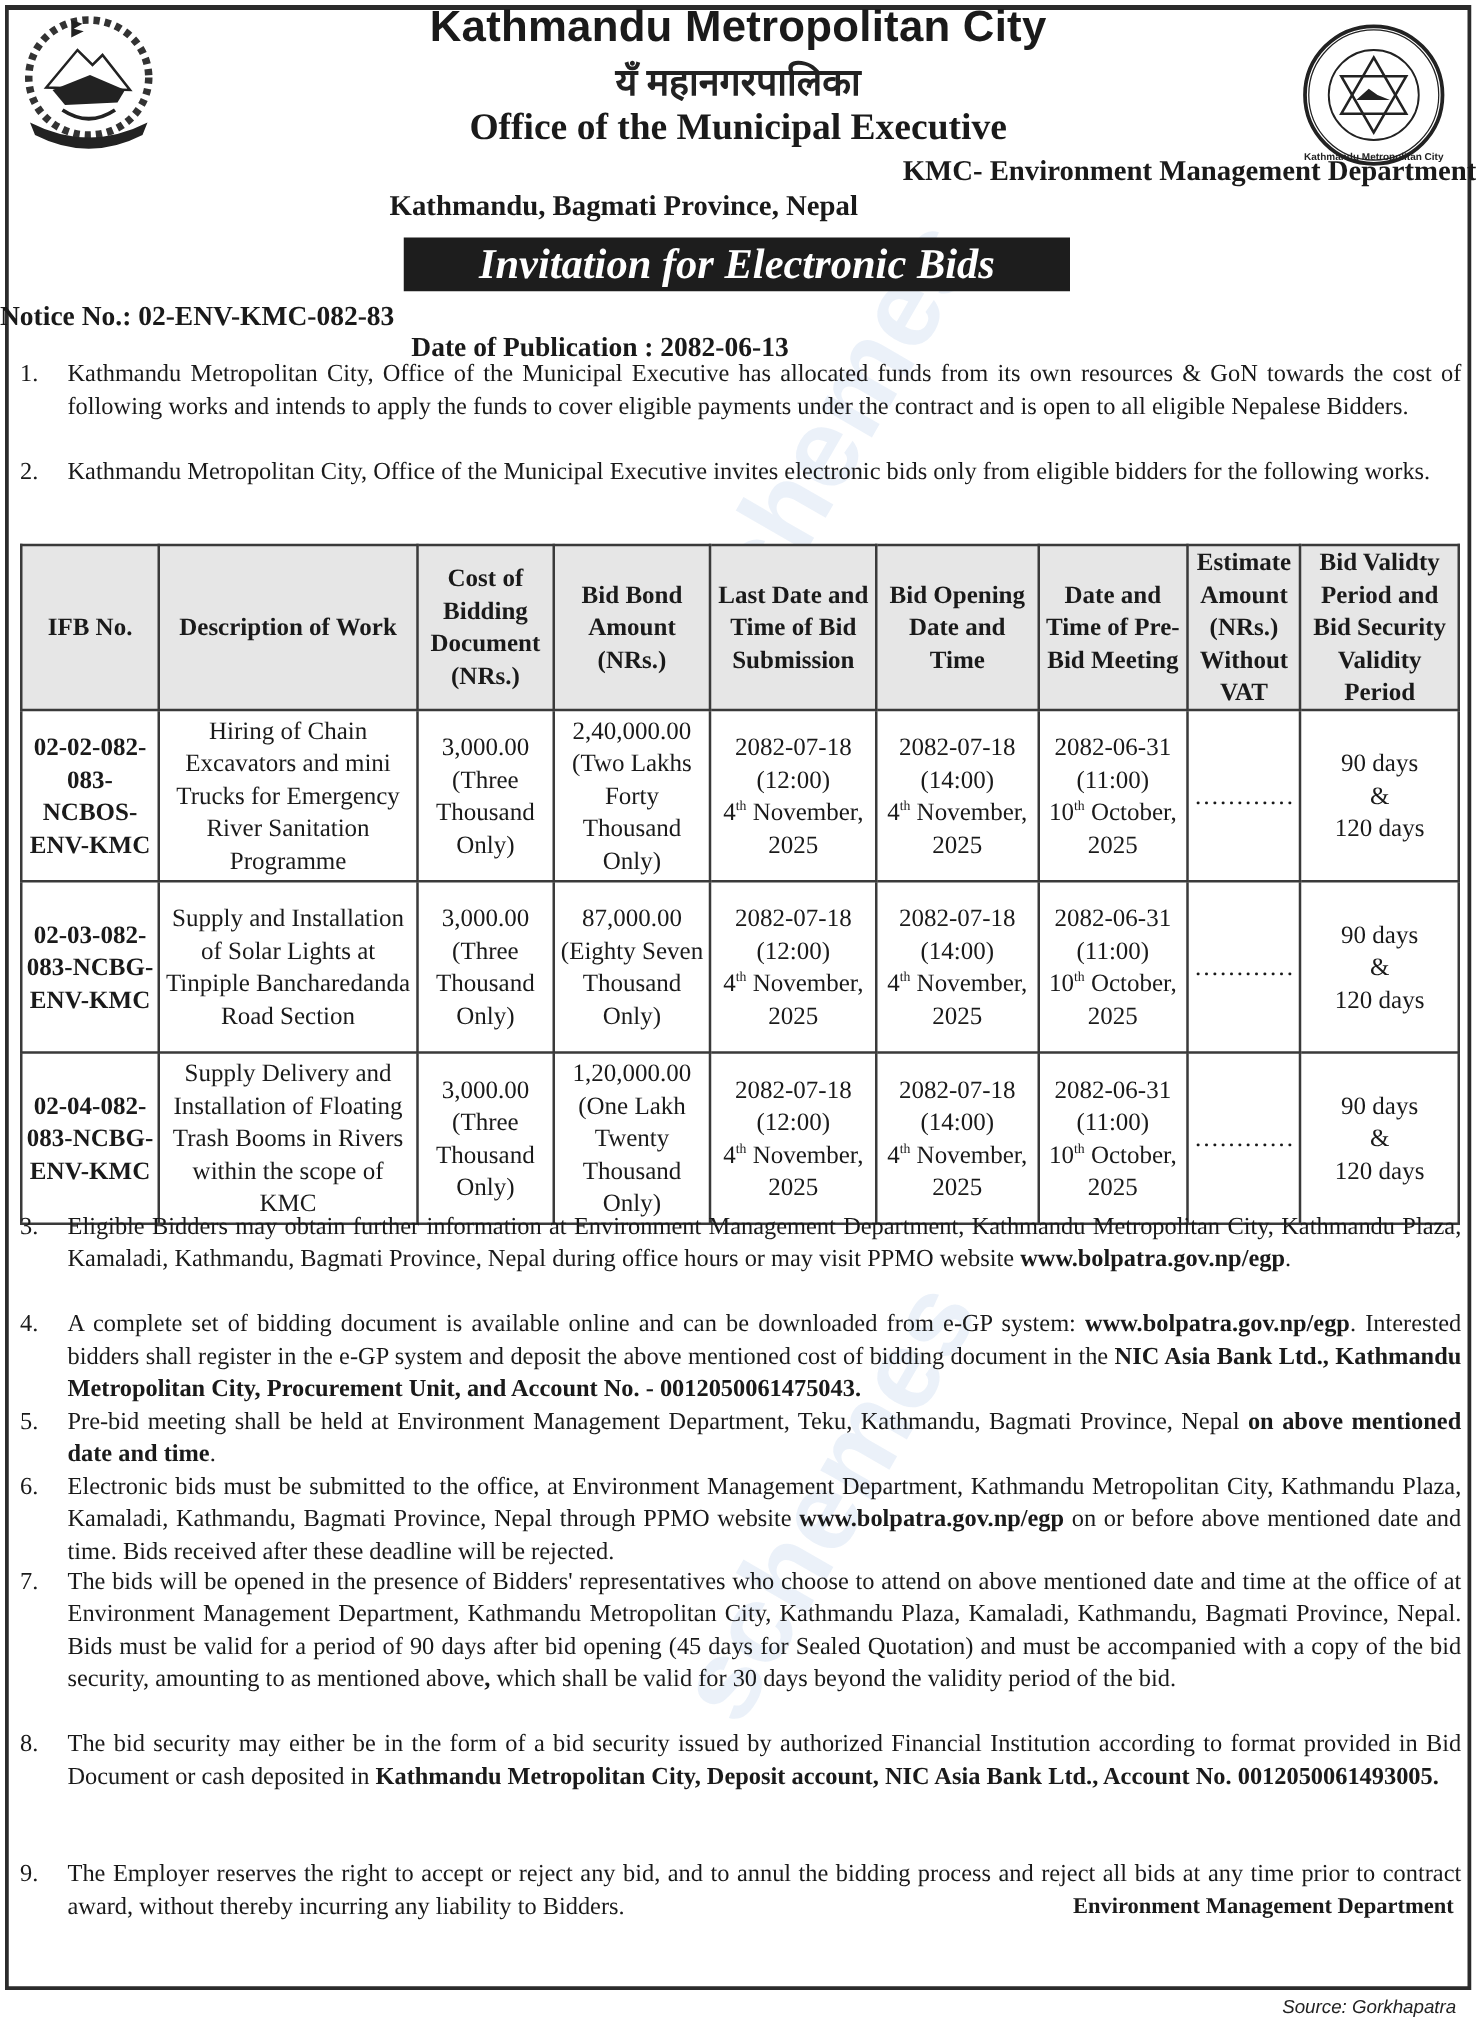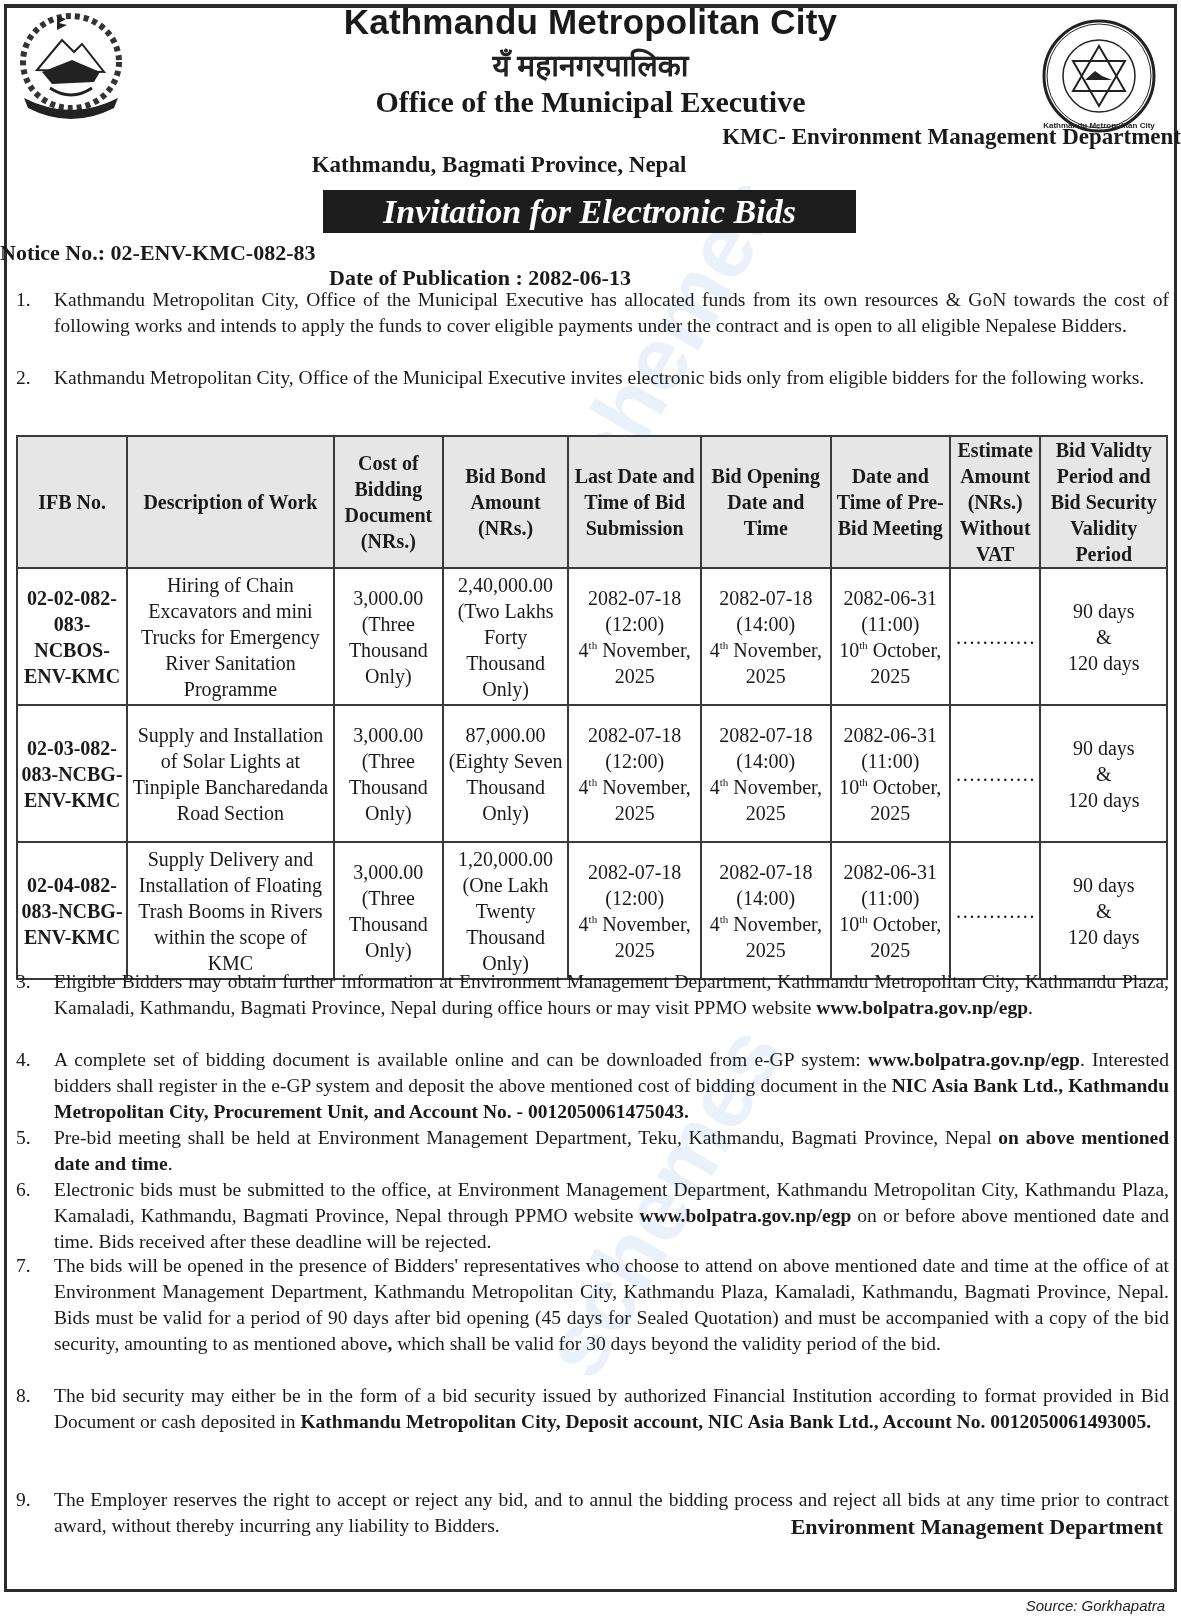--- a/index.html
+++ b/index.html
@@ -37,21 +37,21 @@
   table.bids {
     position: absolute; left: 16px; top: 435px; width: 1152px; border-collapse: collapse;
     font-size: 20px; line-height: 26px;
   }
   table.bids th, table.bids td { border: 2px solid #3a3a3a; text-align: center; vertical-align: middle; padding: 0 1px; }
   table.bids th { background: #e6e6e6; font-weight: bold; height: 130px; line-height: 26px; }
   table.bids td { height: 137px; }
   table.bids td.ifb { font-weight: bold; font-size: 20px; }
   sup { font-size: 11px; vertical-align: super; line-height: 0; margin-top: 17px; }
 
-  .signature { position: absolute; right: 18px; top: 1514px; font-size: 22px; font-weight: bold; }
+  .signature { position: absolute; right: 18px; top: 1514px; font-size: 18px; font-weight: bold; }
   .source { position: absolute; right: 16px; top: 1597px; font-family: "Liberation Sans", sans-serif; font-style: italic; font-size: 15px; color: #222; }
 
   .wm { position: absolute; color: rgba(60,120,200,0.10); font-family: "Liberation Sans", sans-serif; font-weight: bold; pointer-events: none; }
 </style>
 </head>
 <body>
 
 <div class="frame"></div>
 
 <div class="wm" style="left:470px;top:300px;font-size:90px;transform:rotate(-60deg);">schemes</div>

